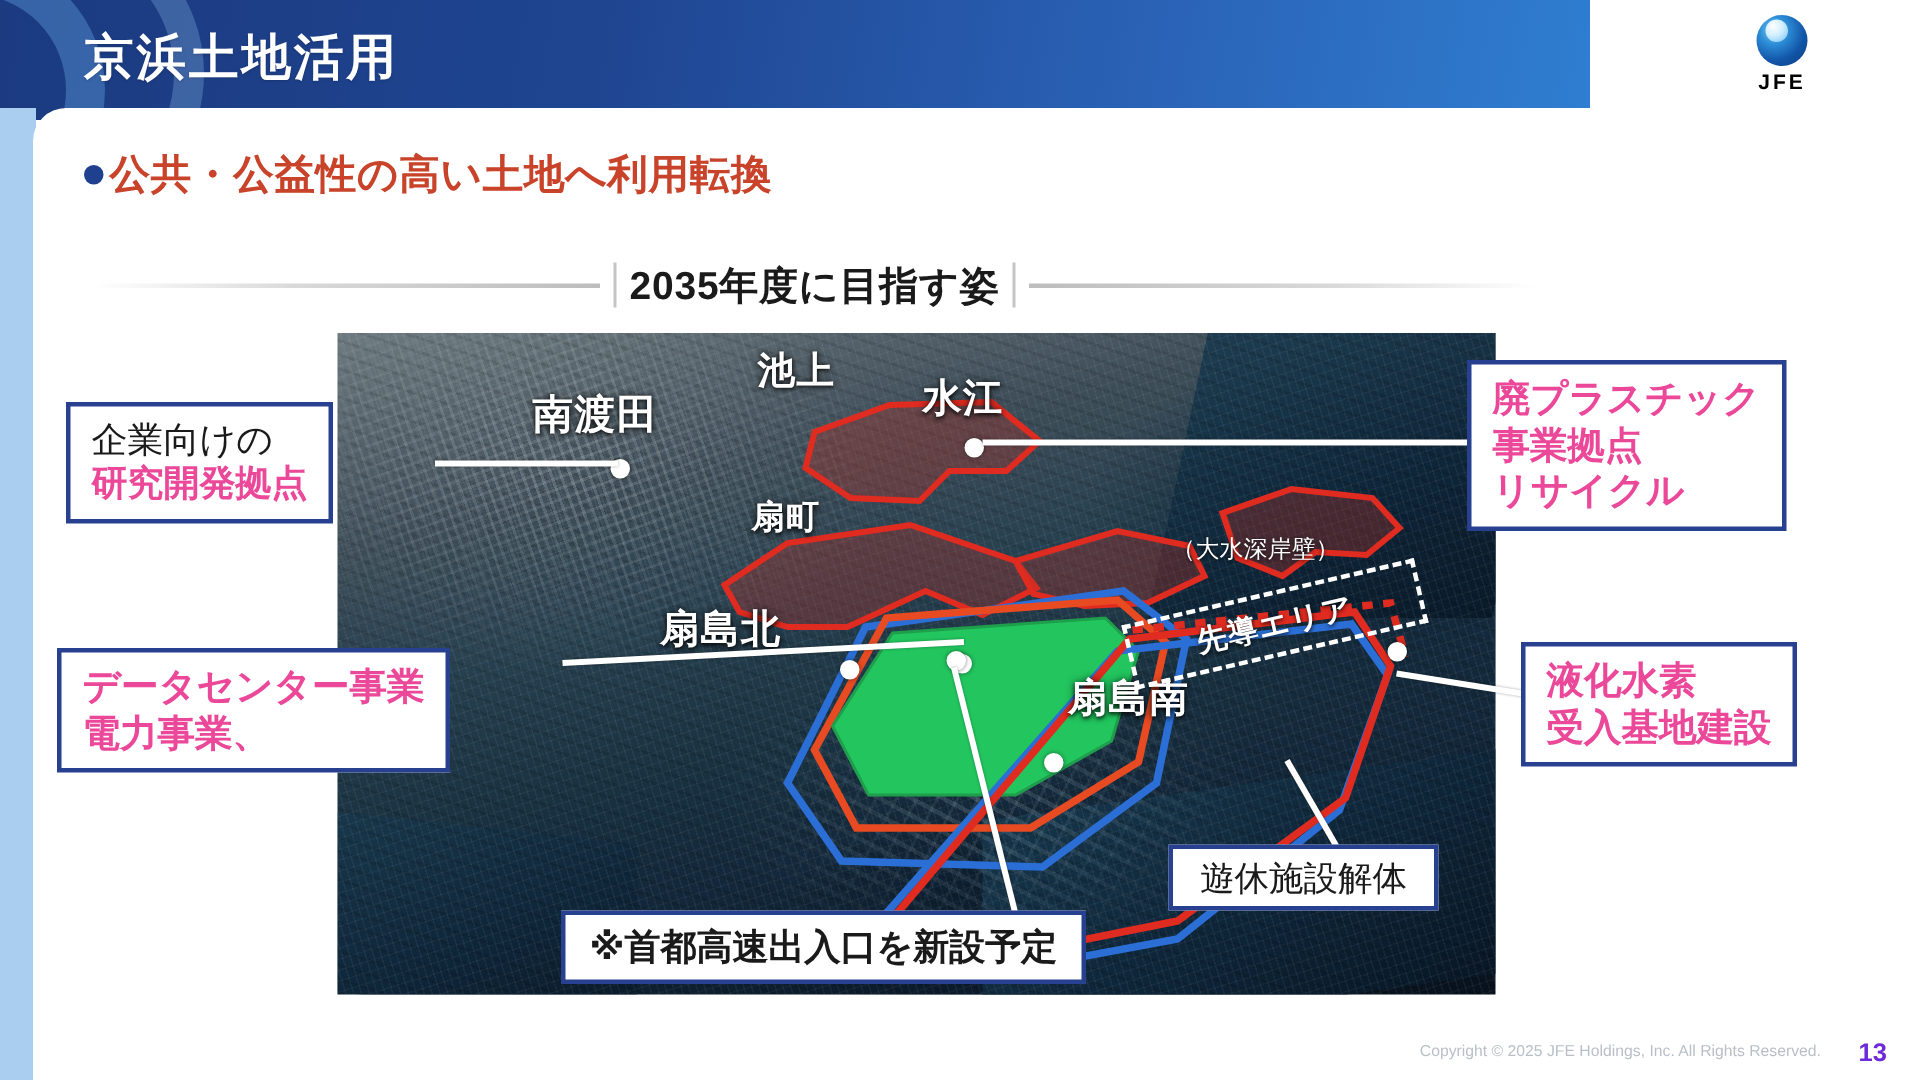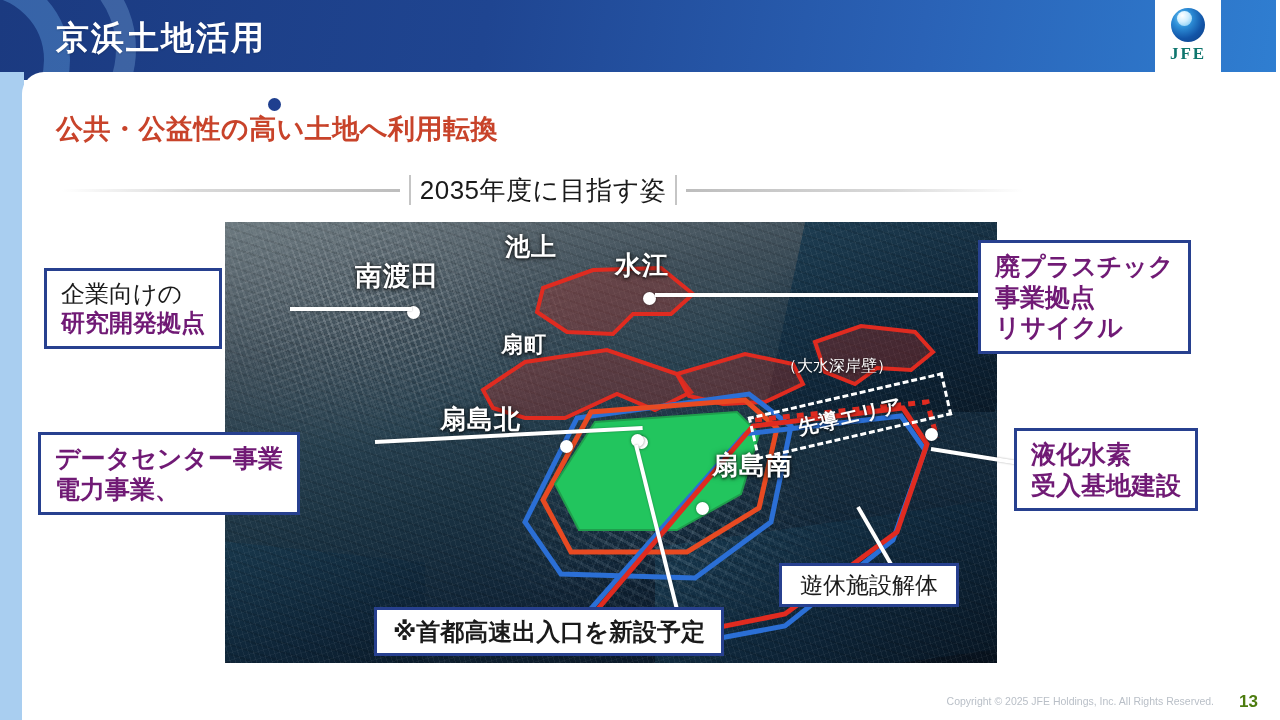--- a/index.html
+++ b/index.html
@@ -13,21 +13,21 @@
   #slide {
     position: relative;
     width: 1280px; height: 720px;
     background: #ffffff;
     overflow: hidden;
   }
 
   
   .header {
     position: absolute; left: 0; top: 0;
-    width: 1276px; height: 80px;
+    width: 1060px; height: 80px;
     background: linear-gradient(100deg, #1b3a80 0%, #1f4591 38%, #2a62b6 72%, #2f7ed1 100%);
     overflow: hidden;
   }
   .header-arc {
     position: absolute;
     border-radius: 50%;
     border: 20px solid rgba(255,255,255,0.10);
   }
   .header-arc.a1 { left: -74px; top: -56px; width: 210px; height: 210px; border-color: rgba(140,190,235,0.30); }
   .header-arc.a2 { left: -110px; top: -30px; width: 180px; height: 180px; border-color: rgba(90,150,215,0.45); border-width: 26px; }
@@ -55,23 +55,22 @@
     overflow: hidden;
   }
   .logo-mark::after {
     content: "";
     position: absolute; left: 6px; top: 3px;
     width: 15px; height: 15px;
     border-radius: 50%;
     background: radial-gradient(circle at 35% 30%, #ffffff 0%, #cfeeff 45%, #6fc2ef 100%);
   }
   .logo-text {
-    font-size: 17px; font-weight: bold; color: #0f766e;
+    font-size: 14px; font-weight: bold; color: #000000;
     letter-spacing: 2px;
-    font-family: Liberation Serif, serif;
   }
 
   
   .left-band {
     position: absolute; left: 0; top: 72px;
     width: 24px; height: 648px;
     background: #a9cef0;
   }
   .card {
     position: absolute; left: 22px; top: 72px;
@@ -79,21 +78,20 @@
     background: #ffffff;
     border-top-left-radius: 22px;
     border-top-right-radius: 4px;
   }
 
   
   .bullet-row {
     position: absolute; left: 56px; top: 98px;
     display: flex; align-items: center;
     white-space: nowrap;
-    flex-direction: column;
   }
   .bullet-dot {
     width: 13px; height: 13px;
     border-radius: 50%;
     background: #1f3f8f;
     margin-right: 4px;
     align-self: center;
   }
   .bullet-main {
     font-size: 27px; font-weight: bold; color: #c8432a;
@@ -113,21 +111,21 @@
   .rule {
     flex: 1 1 auto; height: 3px;
     background: linear-gradient(90deg, #ffffff 0%, #d9d9d9 40%, #bdbdbd 100%);
   }
   .rule.right { background: linear-gradient(90deg, #bdbdbd 0%, #d9d9d9 60%, #ffffff 100%); }
   .tick {
     width: 2px; height: 30px; background: #c5c5c5;
     margin: 0 9px;
   }
   .sec-title {
-    font-size: 26px; font-weight: normal; color: #1a1a1a;
+    font-size: 26px; font-weight: bold; color: #1a1a1a;
     letter-spacing: 0.5px;
   }
   .sec-sub {
     font-size: 18px; color: #1a1a1a;
     margin-left: 1px;
   }
 
   
   .map {
     position: absolute; left: 225px; top: 222px;
@@ -214,21 +212,21 @@
   .callout {
     position: absolute;
     background: #ffffff;
     border: 3px solid #27408f;
     padding: 8px 14px;
     line-height: 1.22;
     white-space: nowrap;
     z-index: 5;
   }
   .callout .ln { display: block; }
-  .callout .red { color: #701a75; font-weight: bold; }
+  .callout .red { color: #ec4899; font-weight: bold; }
   .callout .blk { color: #1a1a1a; }
   .callout .blk.bold { font-weight: bold; }
 
   #callout-rd        { left: 44px;   top: 268px; font-size: 24px; }
   #callout-power     { left: 38px;   top: 432px; font-size: 25px; }
   #callout-plastic   { left: 978px;  top: 240px; font-size: 25px; }
   #callout-hydrogen  { left: 1014px; top: 428px; font-size: 25px; }
   #callout-idle      { left: 779px;  top: 563px; font-size: 23px; padding: 5px 18px; }
   #callout-highway   { left: 374px;  top: 607px; font-size: 24px; padding: 7px 16px; }
 
@@ -243,21 +241,21 @@
   }
 
   
   .footer-copy {
     position: absolute; right: 66px; bottom: 13px;
     font-size: 10.5px; color: #b9bfc7;
     white-space: nowrap;
   }
   .footer-page {
     position: absolute; right: 22px; bottom: 8px;
-    font-size: 17px; font-weight: bold; color: #4d7c0f;
+    font-size: 17px; font-weight: bold; color: #6d28d9;
   }
   .footer-band {
     position: absolute; left: 22px; bottom: 0;
     width: 1258px; height: 28px;
     background: #ffffff;
   }
 </style>
 </head>
 <body>
 

